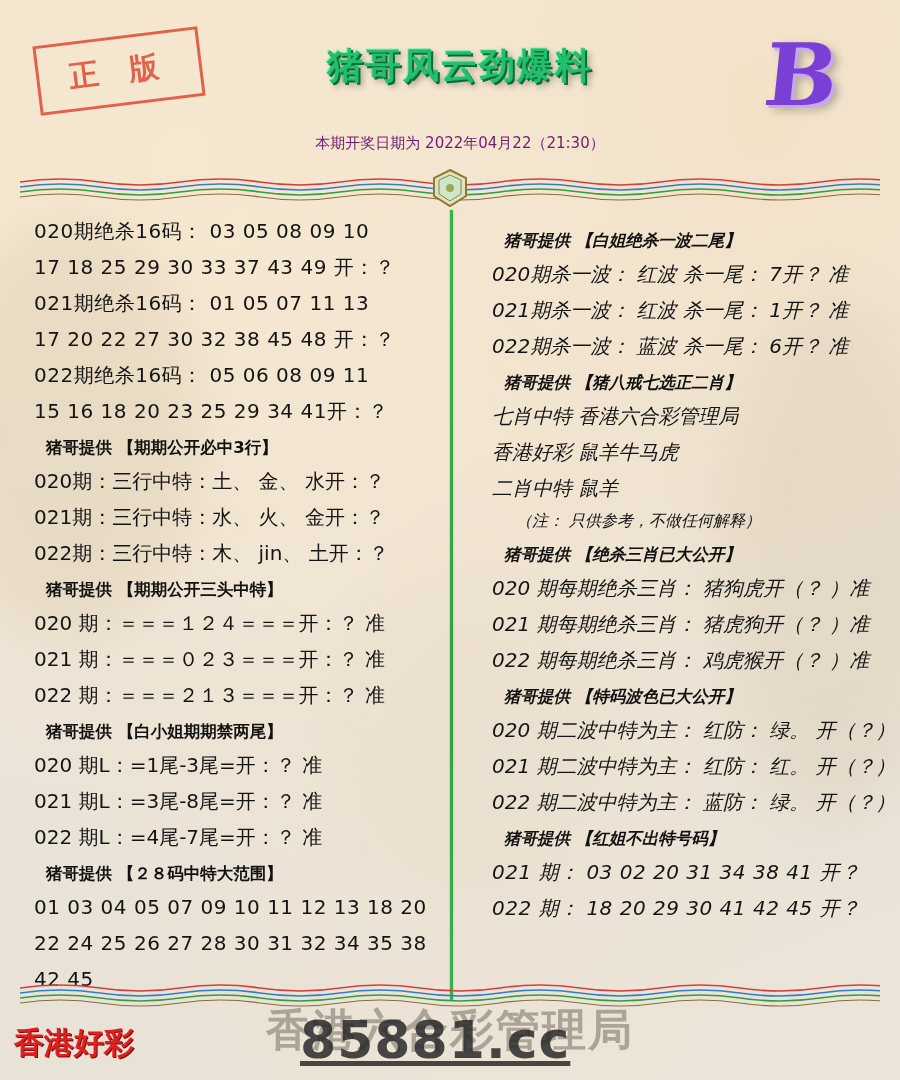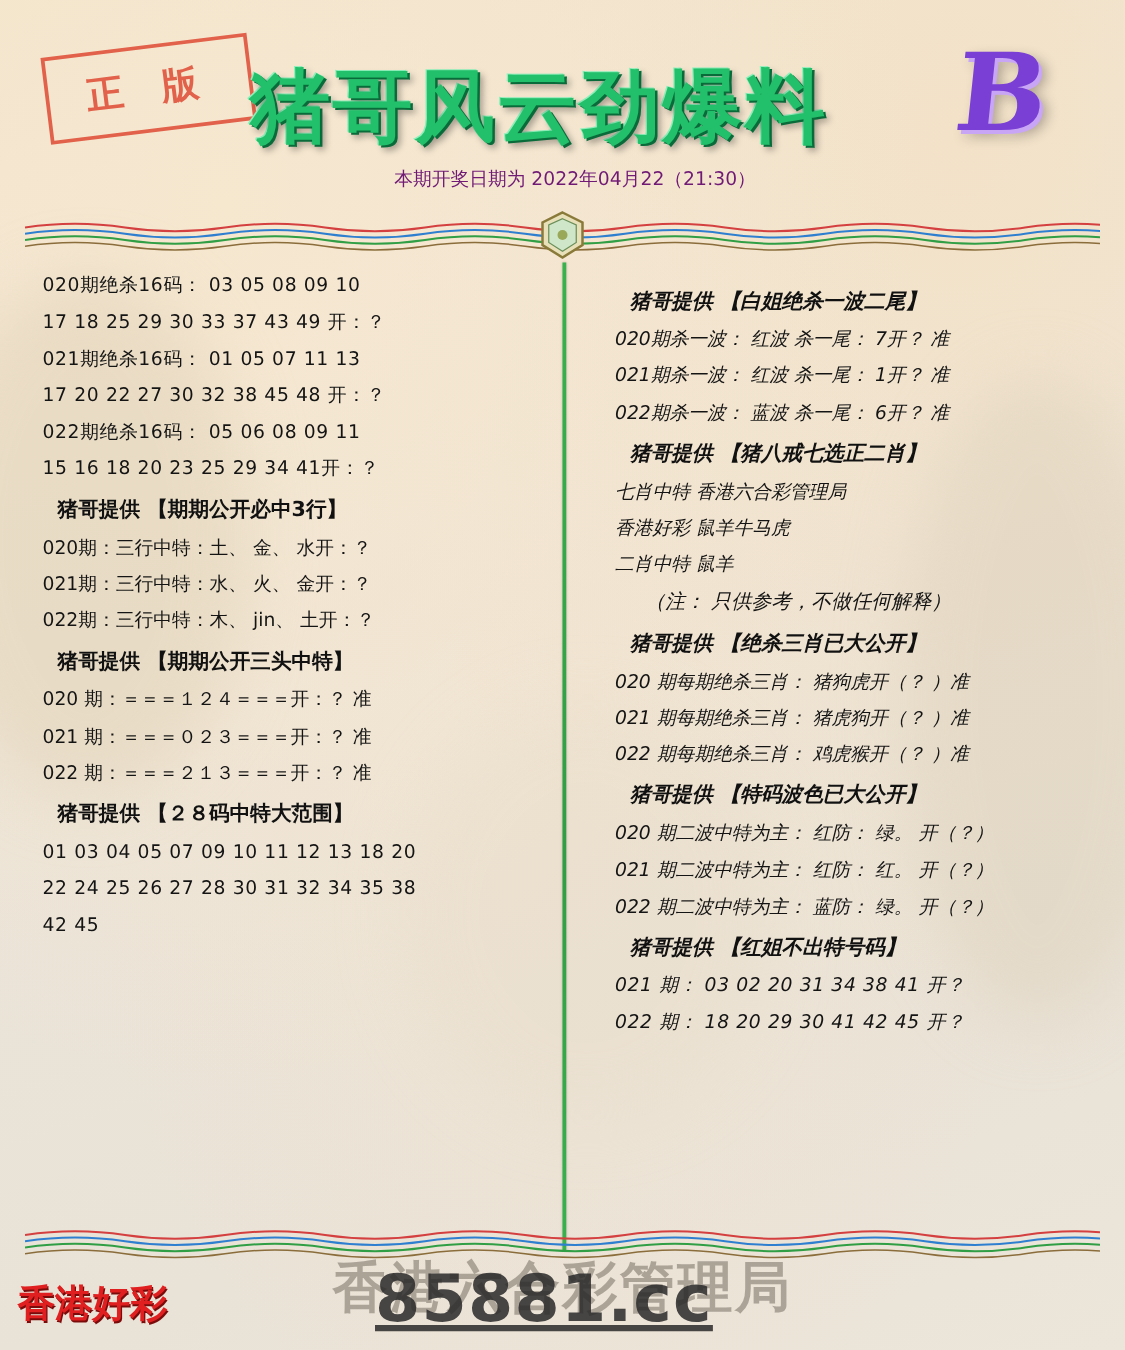--- a/index.html
+++ b/index.html
@@ -23,22 +23,22 @@
 
   
   .stamp{
     position:absolute;left:36px;top:36px;width:160px;height:64px;
     border:3px solid #e1563f;transform:rotate(-7deg);
     display:flex;align-items:center;justify-content:center;
     color:#e1563f;font-size:30px;font-weight:bold;letter-spacing:10px;
     font-family:"DejaVu Sans",sans-serif;opacity:.92;
   }
   .title{
-    position:absolute;left:200px;top:42px;width:520px;text-align:left;
-    font-size:64px;font-weight:bold;color:#22c06a;
+    position:absolute;left:200px;top:42px;width:520px;text-align:center;
+    font-size:36px;font-weight:bold;color:#22c06a;
     font-family:"DejaVu Sans",sans-serif;letter-spacing:2px;
     text-shadow:2px 2px 0 #0a6b3a, 4px 4px 6px rgba(0,0,0,.35), -1px -1px 0 #8ef0bb;
     white-space:nowrap;
   }
   .bigletter{
     position:absolute;right:62px;top:24px;font-size:86px;font-weight:bold;
     font-family:"DejaVu Serif",serif;color:#7a3fd4;
     text-shadow:3px 3px 0 #c9a6f5, 6px 5px 10px rgba(0,0,0,.3);
     transform:skewX(-6deg);
   }
@@ -62,21 +62,21 @@
     position:absolute;left:450px;top:210px;width:3px;height:790px;
     background:linear-gradient(180deg,#37b24d,#2f9e44 60%,#37b24d);
     box-shadow:0 0 2px rgba(0,0,0,.25);
   }
 
   
   .col{position:absolute;top:218px;}
   .left{left:34px;width:404px;}
   .right{left:492px;width:416px;font-style:italic;}
 
-  .row{font-size:15px;color:#141414;line-height:1.35;margin-bottom:9px;
+  .row{font-size:20px;color:#141414;line-height:1.35;margin-bottom:9px;
        font-family:"DejaVu Sans",sans-serif;white-space:nowrap;}
   .hdr{font-size:16.5px;color:#111;font-weight:bold;margin:12px 0 9px 12px;
        font-family:"DejaVu Sans",sans-serif;white-space:nowrap;}
   .num{letter-spacing:.5px;}
   .cont{margin-bottom:11px;}
   .note{font-size:16px;color:#141414;margin-left:24px;margin-bottom:9px;
         font-family:"DejaVu Sans",sans-serif;}
 
   
   .footer-wm{
@@ -144,20 +144,26 @@
       <div class="row">022期：三行中特：木、 jin、 土开：？</div>
     </div>
 
     <div class="cont">
       <div class="hdr">猪哥提供 【期期公开三头中特】</div>
       <div class="row">020 期：＝＝＝１２４＝＝＝开：？ 准</div>
       <div class="row">021 期：＝＝＝０２３＝＝＝开：？ 准</div>
       <div class="row">022 期：＝＝＝２１３＝＝＝开：？ 准</div>
     </div>
 
+    <div class="cont">
+      <div class="hdr">猪哥提供 【白小姐期期禁两尾】</div>
+      <div class="row">020 期L：=1尾-3尾=开：？ 准</div>
+      <div class="row">021 期L：=3尾-8尾=开：？ 准</div>
+      <div class="row">022 期L：=4尾-7尾=开：？ 准</div>
+    </div>
 
     <div class="cont">
       <div class="hdr">猪哥提供 【２８码中特大范围】</div>
       <div class="row num">01 03 04 05 07 09 10 11 12 13 18 20</div>
       <div class="row num">22 24 25 26 27 28 30 31 32 34 35 38</div>
       <div class="row num">42 45</div>
     </div>
   </div>
 
   <div class="col right">

